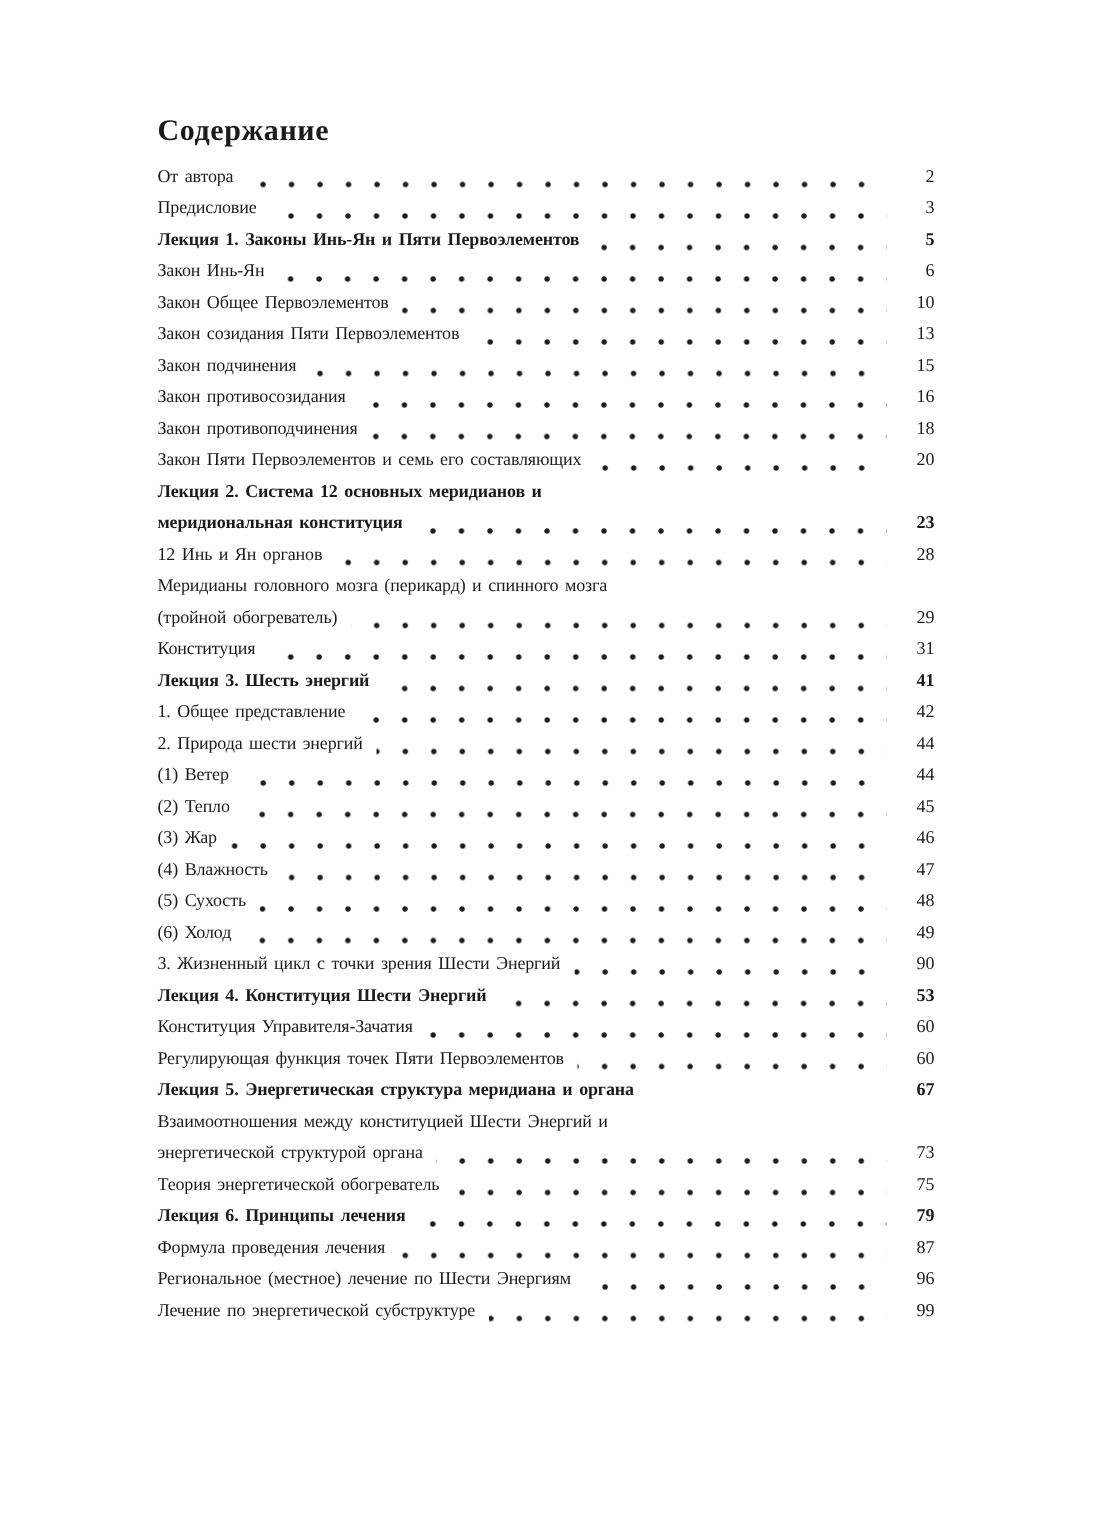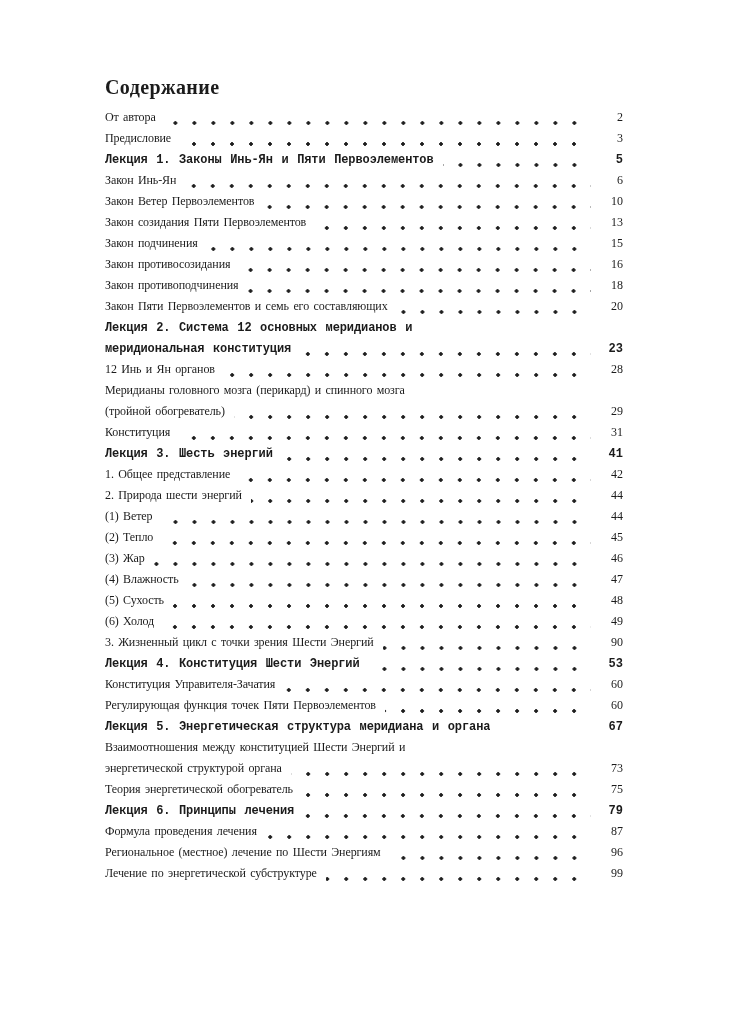--- a/index.html
+++ b/index.html
@@ -34,21 +34,20 @@
   .toc-row {
     display: flex;
     align-items: center;
     height: 21px;
     font-size: 12px;
     white-space: nowrap;
   }
   .toc-row.bold .entry-text,
   .toc-row.bold .page-num {
     font-weight: bold;
-    font-family: Liberation Mono, monospace;
   }
   .entry-text {
     flex: 0 1 auto;
     overflow: hidden;
     letter-spacing: -0.1px;
     word-spacing: 1.5px;
   }
   .leader {
     flex: 1 1 0;
     min-width: 0;
@@ -89,21 +88,21 @@
     <span class="entry-text">Лекция 1. Законы Инь-Ян и Пяти Первоэлементов</span>
     <span class="leader"></span>
     <span class="page-num">5</span>
   </div>
       <div class="toc-row">
     <span class="entry-text">Закон Инь-Ян</span>
     <span class="leader"></span>
     <span class="page-num">6</span>
   </div>
       <div class="toc-row">
-    <span class="entry-text">Закон Ветер Первоэлементов</span>
+    <span class="entry-text">Закон Общее Первоэлементов</span>
     <span class="leader"></span>
     <span class="page-num">10</span>
   </div>
       <div class="toc-row">
     <span class="entry-text">Закон созидания Пяти Первоэлементов</span>
     <span class="leader"></span>
     <span class="page-num">13</span>
   </div>
       <div class="toc-row">
     <span class="entry-text">Закон подчинения</span>

